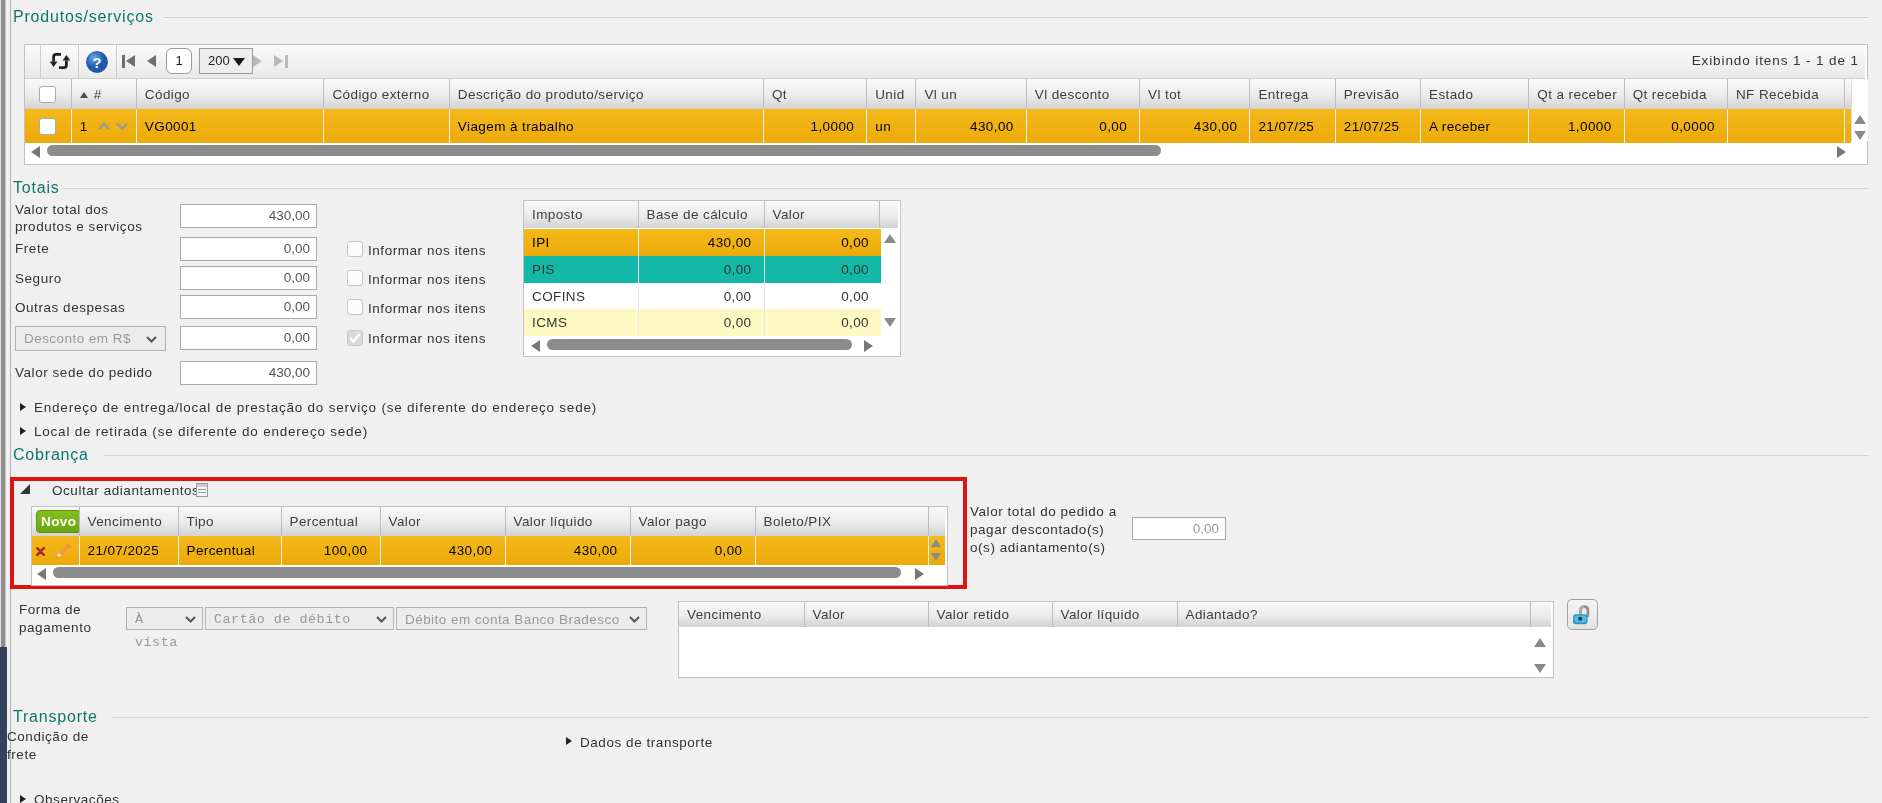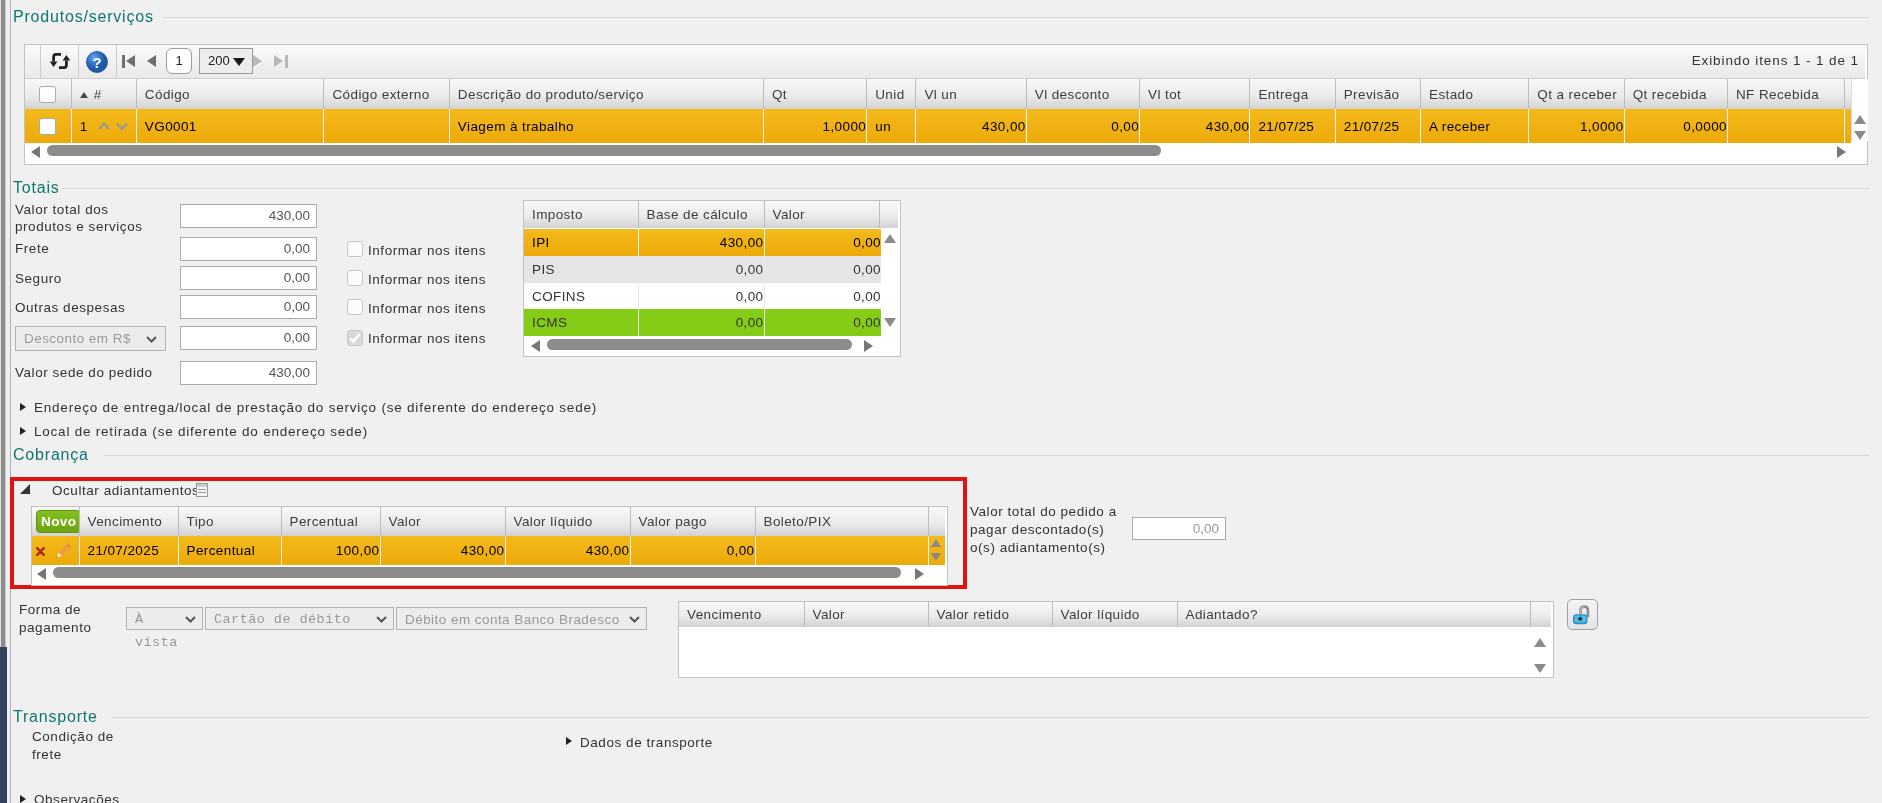--- a/index.html
+++ b/index.html
@@ -17,21 +17,21 @@
 .sel{position:absolute;background:#ececed;border:1px solid #b3b3b3;color:#999;
   font-size:13.5px;line-height:23px;padding:0 8px;letter-spacing:.45px;}
 .chevsvg{display:block;}
 .tri-r{width:0;height:0;border-left:6px solid #222;border-top:4.5px solid transparent;border-bottom:4.5px solid transparent;position:absolute;}
 .gridtbl{position:absolute;border-collapse:collapse;table-layout:fixed;background:#fff;font-size:13.5px;letter-spacing:.4px;}
 .gridtbl td,.gridtbl th{overflow:hidden;white-space:nowrap;padding:0 8px;font-weight:normal;text-align:left;}
 .ghead th{background:linear-gradient(#f8f8f8,#ebebeb 55%,#d2d2d2);border-left:1px solid #bdbdbd;color:#3d3d3d;}
 .ghead th:first-child{border-left:none;}
 .yrow td{background:linear-gradient(#f3b91b,#edaa0a);border-left:1px solid #f2f2f2;color:#000;}
 .yrow td:first-child{border-left:none;}
-.gridtbl td.num{text-align:right;padding-right:0;}
+.gridtbl td.num{text-align:right;padding-right:12px;}
 .sb-thumb{position:absolute;background:#8c8c8c;border-radius:8px;}
 .arr{position:absolute;width:0;height:0;}
 .arr-l{border-top:6px solid transparent;border-bottom:6px solid transparent;border-right:9px solid #777;}
 .arr-r{border-top:6px solid transparent;border-bottom:6px solid transparent;border-left:9px solid #777;}
 .arr-u{border-left:6px solid transparent;border-right:6px solid transparent;border-bottom:9px solid #8a8a8a;}
 .arr-d{border-left:6px solid transparent;border-right:6px solid transparent;border-top:9px solid #8a8a8a;}
 </style>
 </head>
 <body>
 <div id="page">
@@ -210,31 +210,31 @@
           <col style="width:114px">
           <col style="width:126px">
           <col style="width:117px">
         </colgroup>
     <tbody>
           <tr class="yrow" style="height:27px;">
             <td>IPI</td>
             <td class="num">430,00</td>
             <td class="num">0,00</td>
           </tr>
-    <tr style="height:27px;background:#e5e5e5;">
+    <tr style="height:27px;background:#14b8a6;">
             <td>PIS</td>
             <td class="num" style="border-left:1px solid #e8e8e8;">0,00</td>
             <td class="num" style="border-left:1px solid #e8e8e8;">0,00</td>
           </tr>
     <tr style="height:26px;background:#fff;">
             <td>COFINS</td>
             <td class="num" style="border-left:1px solid #e8e8e8;">0,00</td>
             <td class="num" style="border-left:1px solid #e8e8e8;">0,00</td>
           </tr>
-    <tr style="height:27px;background:#84cc16;">
+    <tr style="height:27px;background:#fef9c3;">
             <td>ICMS</td>
             <td class="num" style="border-left:1px solid #e8e8e8;">0,00</td>
             <td class="num" style="border-left:1px solid #e8e8e8;">0,00</td>
           </tr>
   </tbody>
       </table>
   <div class="arr arr-u abs" style="left:360px;top:33px;"></div>
   <div class="arr arr-d abs" style="left:360px;top:117px;"></div>
   <div class="arr arr-l abs" style="left:7px;top:139px;"></div>
   <div class="sb-thumb abs" style="left:23px;top:138px;width:305px;height:11px;"></div>
@@ -363,21 +363,21 @@
 <svg class="abs" style="left:1570px;top:602px;" width="24" height="24" viewBox="0 0 24 24">
   <path d="M10.5 13 L10.5 8.2 Q10.5 4.6 14.2 4.6 Q17.9 4.6 17.9 8.2 L17.9 15" fill="none" stroke="#8f8f8f" stroke-width="2.7"></path>
   <path d="M10.5 13 L10.5 8.2 Q10.5 4.6 14.2 4.6" fill="none" stroke="#b9b9b9" stroke-width="1.2"></path>
   <rect x="3" y="12.2" width="14.5" height="10" rx="3" fill="#2795cc"></rect>
   <rect x="4.2" y="13.4" width="12.1" height="7" rx="2.4" fill="#53bbe4"></rect>
   <circle cx="10.2" cy="16.8" r="2" fill="#16313f"></circle>
 </svg>
 
 <div class="legend" style="left:13px;top:708px;">Transporte</div>
 <div class="hline" style="left:112px;top:717px;width:1757px;"></div>
-<div class="lbl" style="left:32px;top:728px;line-height:18px;">Condição de<br>frete</div>
+<div class="lbl" style="left:7px;top:728px;line-height:18px;">Condição de<br>frete</div>
 <div class="tri-r" style="left:566px;top:737px;"></div>
 <div class="lbl" style="left:580px;top:735px;">Dados de transporte</div>
 
 <div class="tri-r" style="left:20px;top:795px;"></div>
 <div class="lbl" style="left:34px;top:792px;">Observações</div>
 
 </div>
 <style>
 .cbx{display:inline-block;width:15px;height:15px;background:#fff;border:1px solid #ababab;border-radius:3px;vertical-align:middle;}
 </style>

